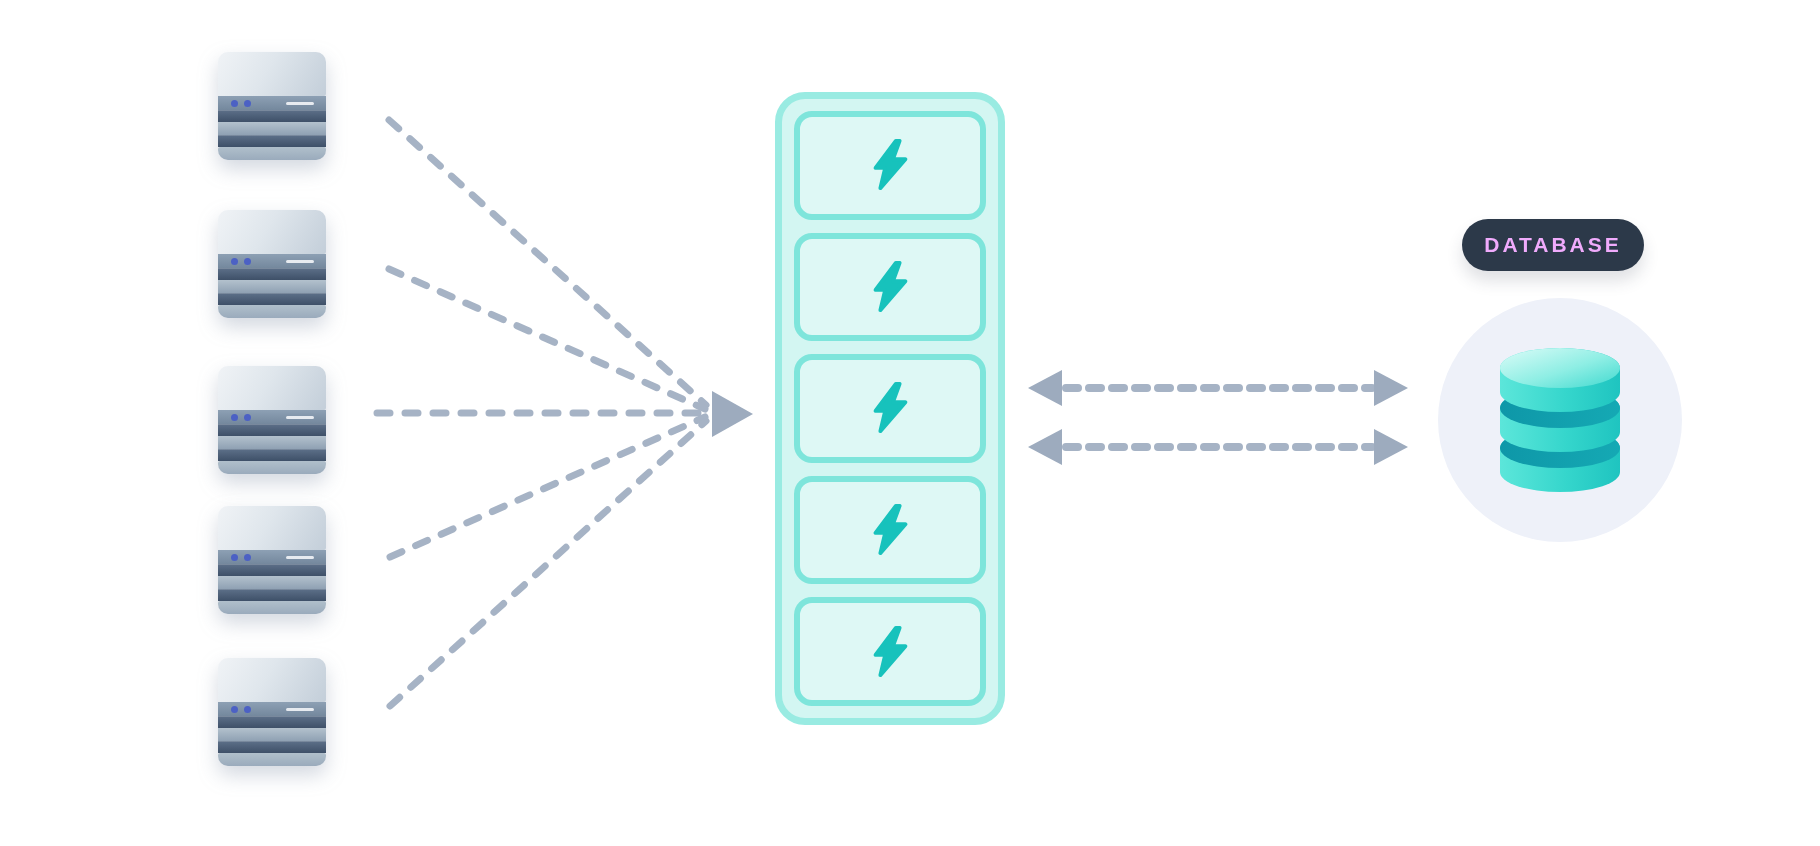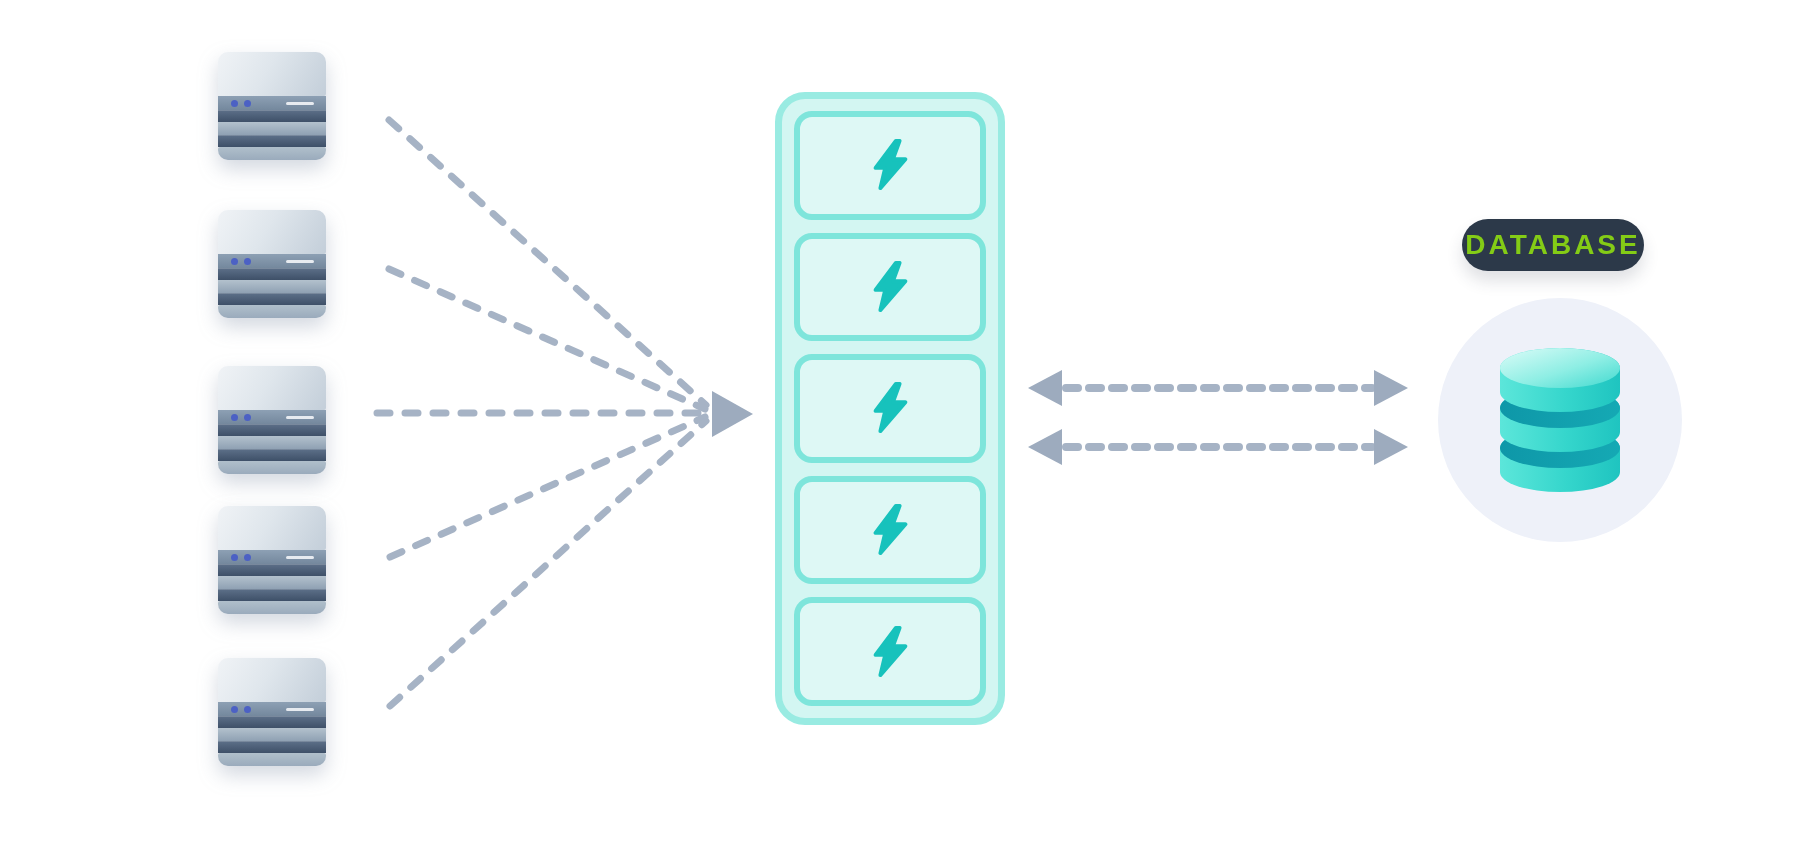--- a/index.html
+++ b/index.html
@@ -35,22 +35,22 @@
   
   .pool{position:absolute;left:775px;top:92px;width:230px;height:633px;box-sizing:border-box;
     border:7px solid #99ebe2;border-radius:30px;background:#d3f6f2;
     padding:12px;display:flex;flex-direction:column;gap:13px;}
   .pool-slot{flex:1;box-sizing:border-box;border:6px solid #7ee5db;border-radius:18px;
     background:#def8f5;display:flex;align-items:center;justify-content:center;}
   .bolt{width:40px;height:54px;}
 
   
   .db-label{position:absolute;left:1462px;top:219px;width:182px;height:52px;border-radius:26px;
-    background:#2c3949;color:#84cc16;display:flex;align-items:center;justify-content:center;
-    font-size:28px;font-weight:700;letter-spacing:3px;
+    background:#2c3949;color:#f0abfc;display:flex;align-items:center;justify-content:center;
+    font-size:21px;font-weight:700;letter-spacing:3px;
     box-shadow:0 10px 16px rgba(44,57,73,.15);}
   .db-circle{position:absolute;left:1438px;top:298px;width:244px;height:244px;border-radius:50%;
     background:#eef1f9;}
   .db-cylinder{position:absolute;left:1498px;top:346px;}
 </style>
 </head>
 <body>
 
 <div class="canvas">
 

